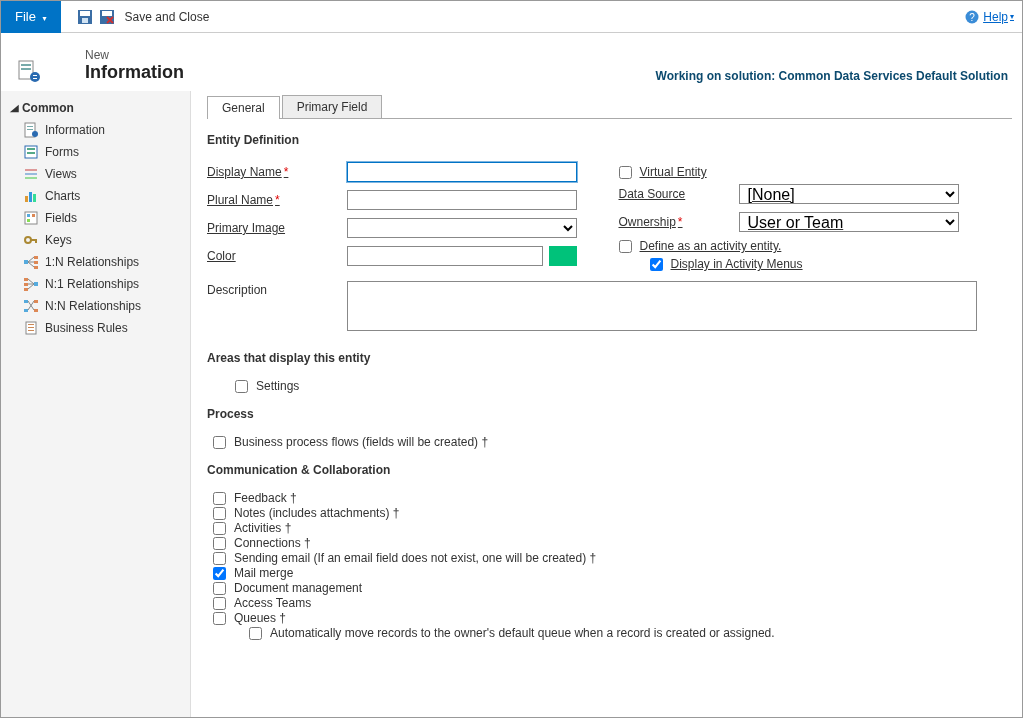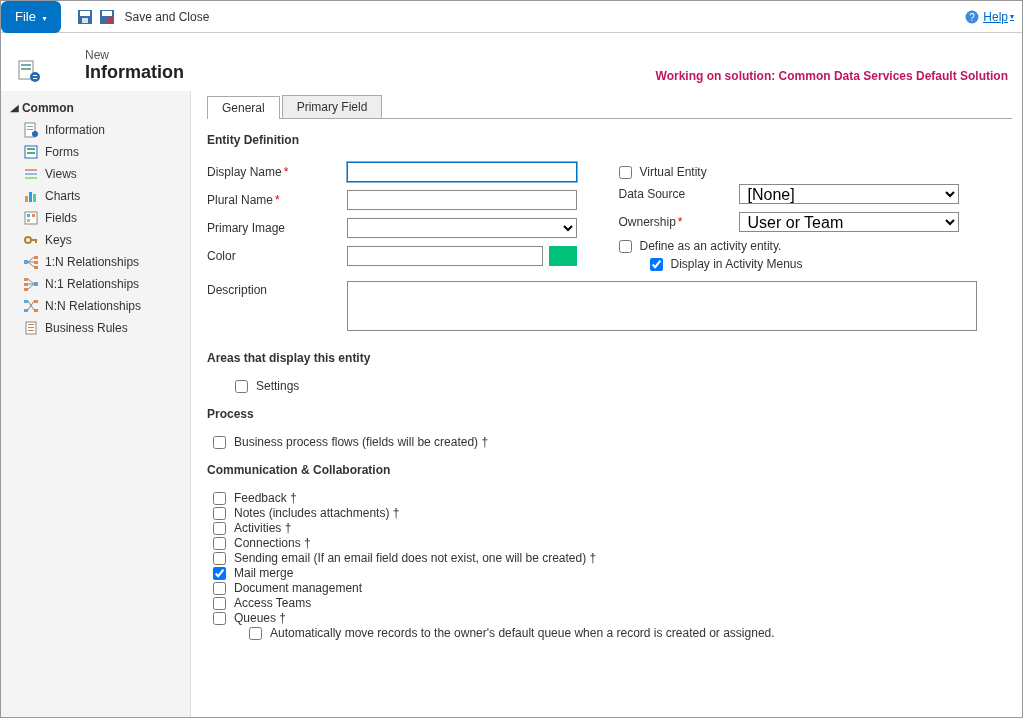--- a/index.html
+++ b/index.html
@@ -1,42 +1,42 @@
 <!DOCTYPE html>
 <html><head>
 <meta charset="utf-8">
 <style>
 * { box-sizing: border-box; margin: 0; padding: 0; }
 body { font-family: "Segoe UI", Tahoma, sans-serif; font-size: 12px; color: #333; background: #fff; width: 1023px; height: 718px; overflow: hidden; border: 1px solid #999; }
 .topbar { height: 32px; background: #fff; border-bottom: 1px solid #ccc; display: flex; align-items: center; padding: 0 8px 0 0; }
-.file-btn { background: #0073c6; color: #fff; height: 32px; line-height: 32px; padding: 0 14px; font-size: 13px; cursor: pointer; margin-right: 16px; border-radius: 6px; }
+.file-btn { background: #0073c6; color: #fff; height: 32px; line-height: 32px; padding: 0 14px; font-size: 13px; cursor: pointer; margin-right: 16px; }
 .toolbar-icon { width: 16px; height: 16px; margin-right: 6px; display: inline-block; }
 .save-close { display: flex; align-items: center; cursor: pointer; }
 .save-close-label { margin-left: 4px; }
 .help-link { margin-left: auto; display: flex; align-items: center; cursor: pointer; color: #0066cc; text-decoration: underline; }
 .help-icon { width: 14px; height: 14px; margin-right: 4px; }
 .header { padding: 10px 14px 8px 14px; display: flex; align-items: flex-end; gap: 36px; }
 .header-icon { width: 28px; height: 24px; margin-right: 6px; margin-top: 16px; }
 .header-titles .new-label { font-size: 12px; color: #555; }
 .header-titles .info-label { font-size: 18px; font-weight: bold; color: #222; }
-.header-right { margin-left: auto; font-size: 12px; font-weight: bold; color: #be185d; padding-top: 2px; }
+.header-right { margin-left: auto; font-size: 12px; font-weight: bold; color: #0c4a6e; padding-top: 2px; }
 .body { display: flex; height: calc(100% - 82px); }
 .sidebar { width: 190px; background: #f4f4f4; border-right: 1px solid #ddd; padding-top: 6px; }
 .side-group-title { font-weight: bold; padding: 4px 10px; display: flex; align-items: center; }
 .side-group-title::before { content: "◢"; font-size: 9px; margin-right: 4px; color: #333; transform: scaleX(1.2);}
 .side-item { display: flex; align-items: center; padding: 3px 10px 3px 22px; cursor: pointer; }
 .side-item .si-icon { width: 16px; height: 16px; margin-right: 6px; }
 .main { flex: 1; position: relative; overflow: hidden; }
 .tabs { display: flex; border-bottom: 1px solid #aaa; margin: 4px 10px 0 16px; }
 .tab { padding: 4px 14px; border: 1px solid #aaa; border-bottom: none; margin-right: 2px; font-size: 12px; cursor: pointer; }
 .tab.active { background: #fff; position: relative; top: 1px; }
 .tab.inactive { background: #eee; }
 .scrollpane { position: absolute; top: 28px; bottom: 0; left: 0; right: 0; overflow-y: scroll; padding: 8px 16px 16px 16px; }
 .section-title { font-weight: bold; font-size: 12px; margin: 6px 0 14px 0; }
-.form-grid { display: flex; gap: 24px; }
+.form-grid { display: flex; gap: 24px; text-decoration: underline; }
 .form-col { flex: 1; }
 .form-row { display: flex; align-items: center; margin-bottom: 6px; min-height: 22px; }
 .form-label { width: 140px; font-size: 12px; color: #333; }
 .req { color: #d00; margin-left: 2px; }
 .text-input { width: 230px; height: 20px; border: 1px solid #888; padding: 0 4px; font-size: 12px; }
 .text-input.focused { border: 1px solid #0073c6; outline: 1px solid #7eb5e0; }
 .select-input { width: 230px; height: 20px; border: 1px solid #888; padding: 0 4px; font-size: 16px; background: #fff; }
 .color-swatch { width: 28px; height: 20px; background: #00c27a; display: inline-block; margin-left: 6px; border: none; }
 .color-input { width: 196px; height: 20px; border: 1px solid #888; padding: 0 4px; font-size: 12px; }
 .textarea { width: 630px; height: 50px; border: 1px solid #888; resize: none; font-size: 12px; padding: 4px; }

